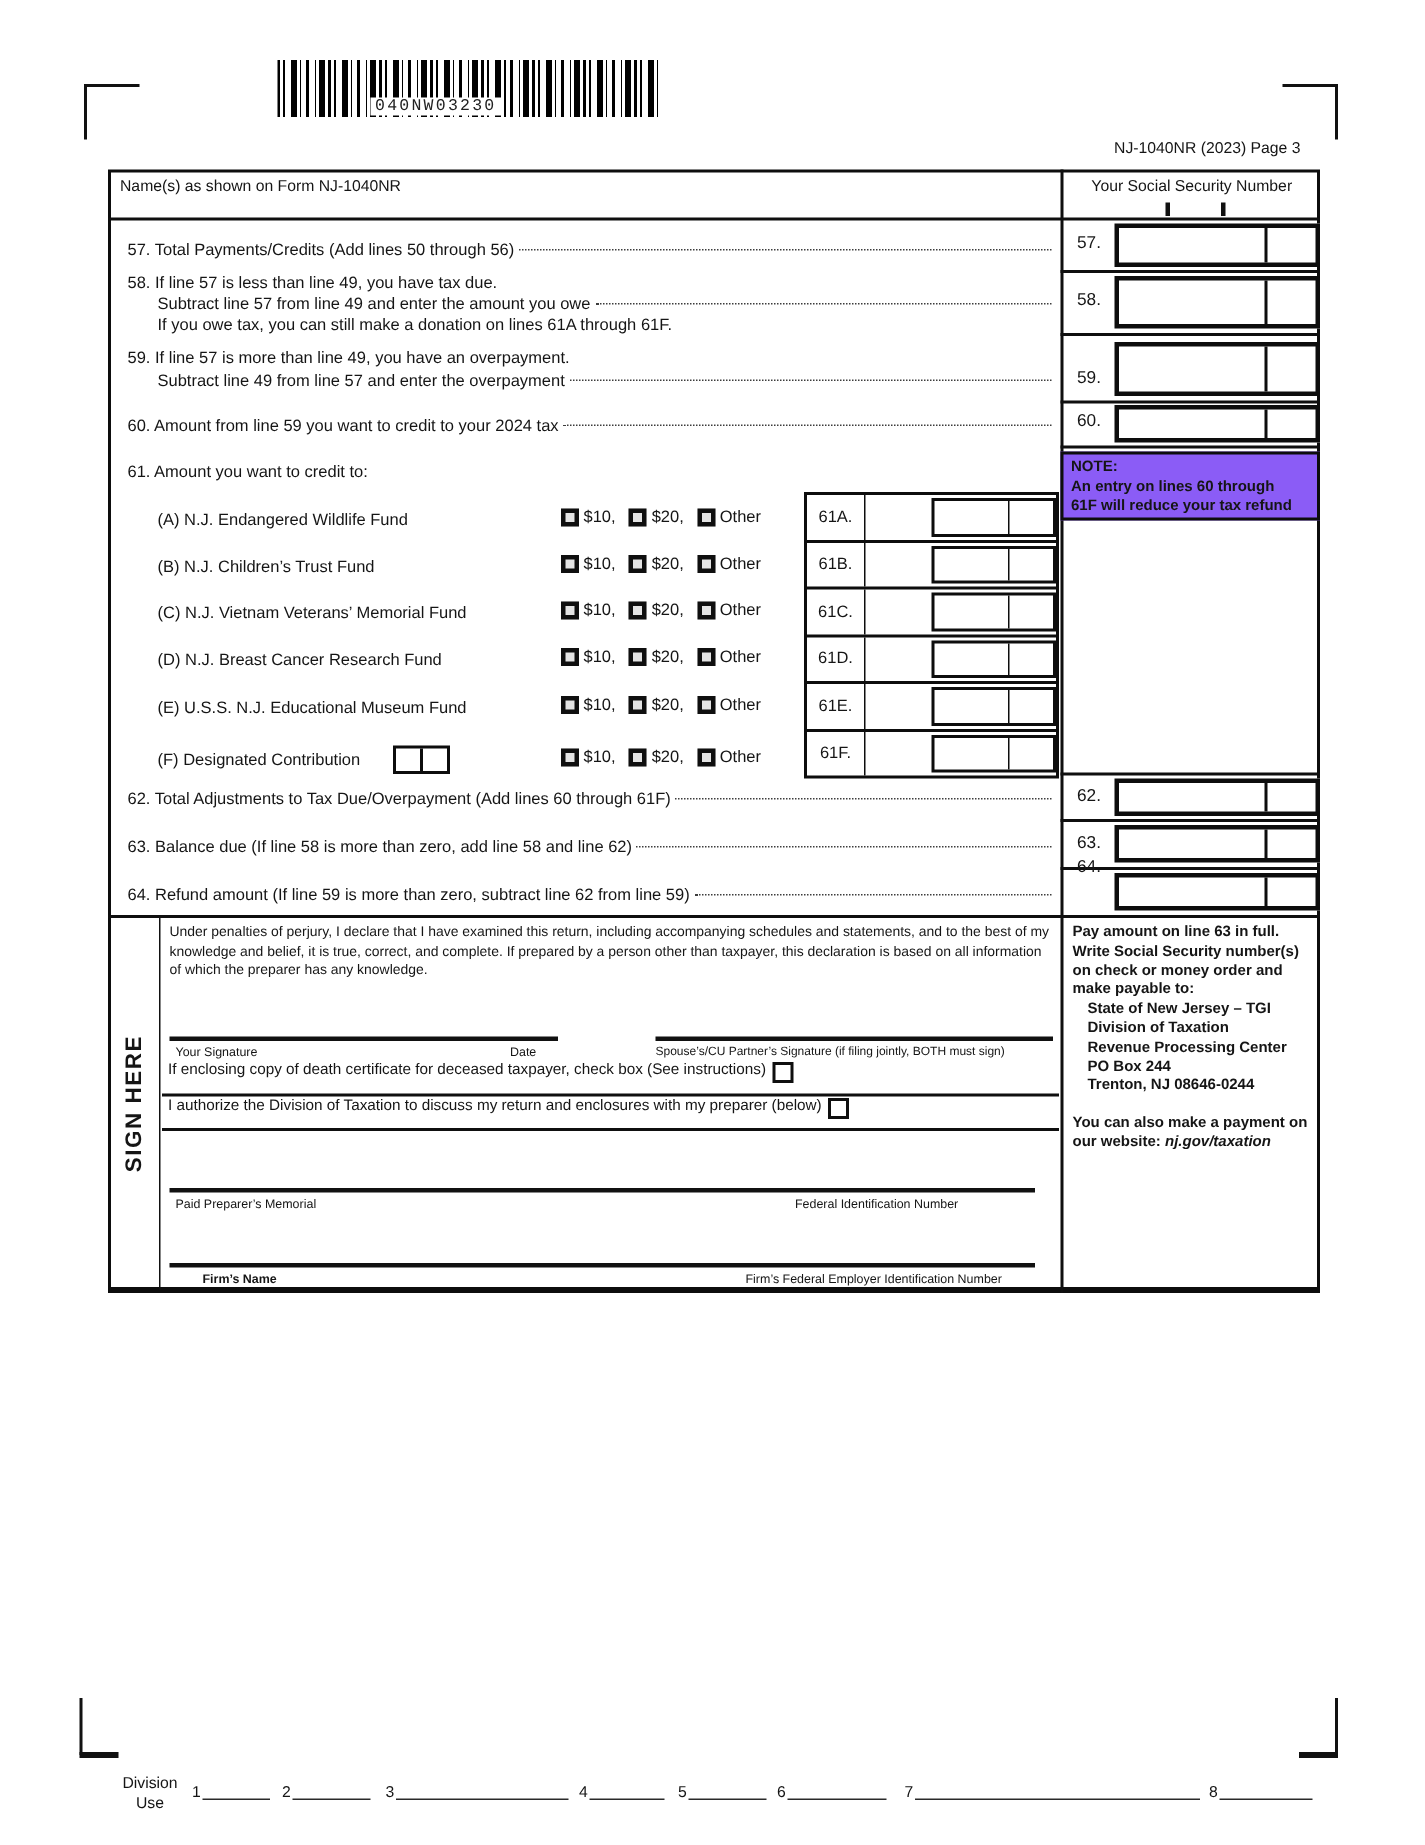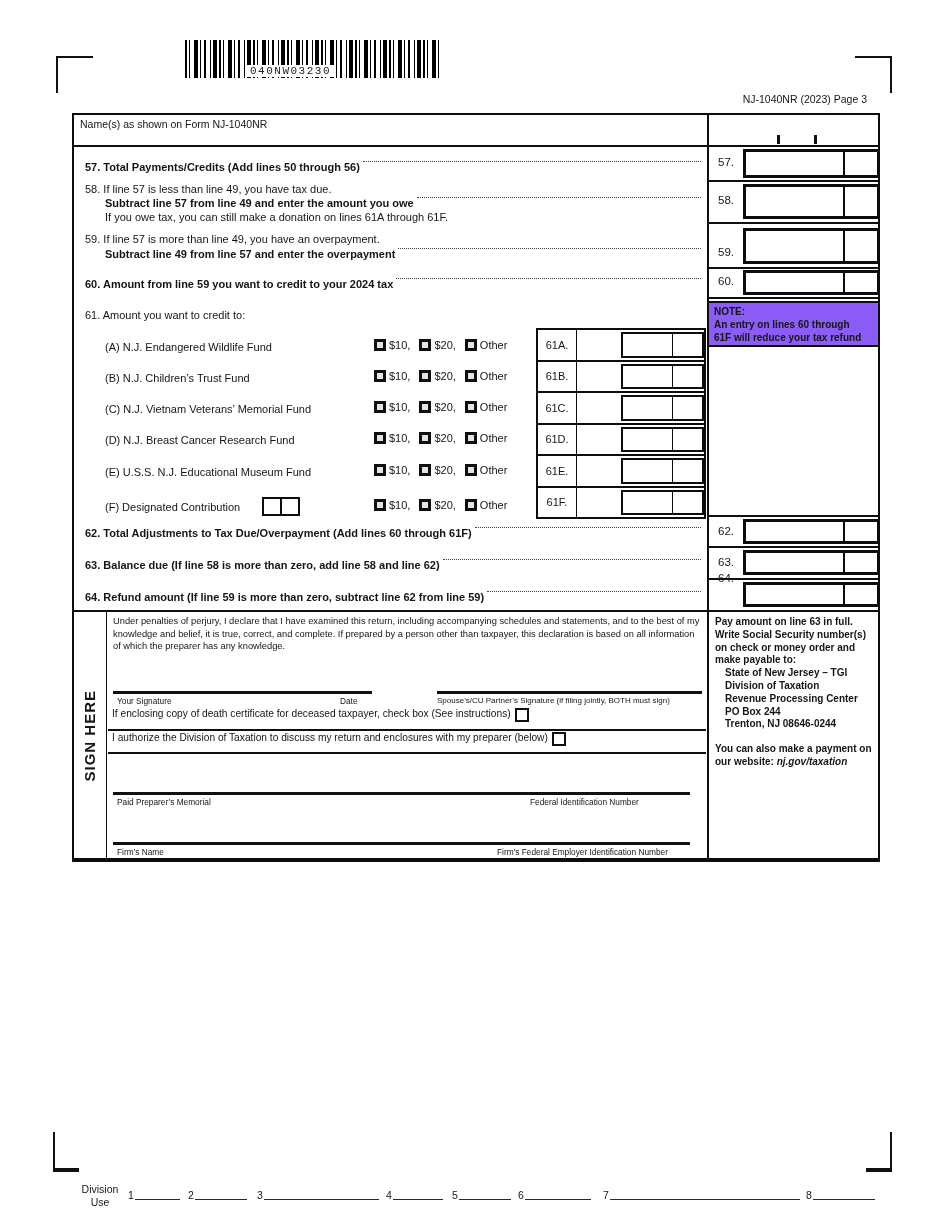--- a/index.html
+++ b/index.html
@@ -21,21 +21,21 @@
       #000 25px 26px,#fff 26px 28px,#000 28px 32px,#fff 32px 34px);}
   .barcode-label{position:absolute;left:62px;bottom:1px;background:#fff;padding:0 3px;
     font-family:"Liberation Mono",monospace;font-size:11px;letter-spacing:1.5px;color:#222;}
   .page-ref{right:83px;top:93px;font-size:10.5px;}
   
   .table-frame{left:72px;top:113px;width:808px;height:749px;border:2px solid #0d0d0d;border-bottom-width:4px;}
   .hdr-label{font-size:10.5px;line-height:12px;}
   .tick{width:3px;height:9px;background:#111;}
   
   .txt{font-size:11px;line-height:13px;white-space:nowrap;}
-  .lr{display:flex;align-items:flex-start;font-weight:bold;}
+  .lr{display:flex;align-items:center;}
   .lead{flex:1;border-bottom:1.8px dotted #3d3d3d;margin:0 1px 2px 3px;}
   
   .rc-label{font-size:11.5px;width:34px;text-align:center;}
   .amt-box{border:3px solid #0d0d0d;background:#fff;}
   .amt-cents{position:absolute;top:0;bottom:0;right:0;width:32px;border-left:2px solid #0d0d0d;}
   .note-box{left:707px;top:301px;width:173px;height:46px;border:2px solid #0d0d0d;background:#8b5cf6;
     padding:2px 5px;font-size:10px;font-weight:bold;line-height:13px;}
   
   .cb{display:inline-block;width:12px;height:12px;border:3px solid #0f0f0f;background:#e4e4e4;
       box-sizing:border-box;flex:0 0 auto;}
@@ -103,20 +103,23 @@
   <div class="line" style="left:707px;top:267px;width:173px;height:2px;"></div>
   <div class="line" style="left:707px;top:297px;width:173px;height:2px;"></div>
   <div class="line" style="left:707px;top:515px;width:173px;height:2px;"></div>
   <div class="line" style="left:707px;top:546px;width:173px;height:2px;"></div>
   <div class="line" style="left:707px;top:578px;width:173px;height:2px;"></div>
   <div class="line" style="left:72px;top:610px;width:808px;height:2px;"></div>
 
   <div class="abs" style="left:74px;top:115px;width:631px;height:28px;">
     <div class="hdr-label" style="padding:3px 0 0 6px;">Name(s) as shown on Form NJ-1040NR</div>
   </div>
+  <div class="abs" style="left:709px;top:115px;width:171px;height:30px;text-align:center;">
+    <div class="hdr-label" style="padding-top:3px;">Your Social Security Number</div>
+  </div>
   <div class="abs tick" style="left:777px;top:135px;"></div>
   <div class="abs tick" style="left:814px;top:135px;"></div>
 
   <div class="abs txt lr" style="left:85px;top:161px;width:617px;">
     <span>57. Total Payments/Credits (Add lines 50 through 56)</span>
     <span class="lead"></span>
   </div>
   <div class="abs txt" style="left:85px;top:183px;">58. If line 57 is less than line 49, you have tax due.</div>
   <div class="abs txt lr" style="left:105px;top:197px;width:597px;">
     <span>Subtract line 57 from line 49 and enter the amount you owe</span>
@@ -320,21 +323,21 @@
     <span>I authorize the Division of Taxation to discuss my return and enclosures with my preparer (below)</span>
     <span class="cb-lg"></span>
   </div>
   <div class="line" style="left:108px;top:752px;width:598px;height:1.5px;"></div>
 
   <div class="abs sigline" style="left:113px;top:792px;width:577px;"></div>
   <div class="abs siglabel" style="left:117px;top:797px;">Paid Preparer’s Memorial</div>
   <div class="abs siglabel" style="left:530px;top:797px;">Federal Identification Number</div>
 
   <div class="abs sigline" style="left:113px;top:842px;width:577px;"></div>
-  <div class="abs siglabel" style="left:117px;top:847px;">Firm’s Name</div>
+  <div class="abs siglabel" style="left:135px;top:847px;font-weight:bold;">Firm’s Name</div>
   <div class="abs siglabel" style="left:497px;top:847px;">Firm’s Federal Employer Identification Number</div>
 
   <div class="abs pay-box">
     <div>Pay amount on line 63 in full. Write Social Security number(s) on check or money order and make payable to:</div>
     <div class="pay-addr">State of New Jersey – TGI</div>
     <div class="pay-addr">Division of Taxation</div>
     <div class="pay-addr">Revenue Processing Center</div>
     <div class="pay-addr">PO Box 244</div>
     <div class="pay-addr">Trenton, NJ 08646-0244</div>
     <div class="pay-gap"></div>

